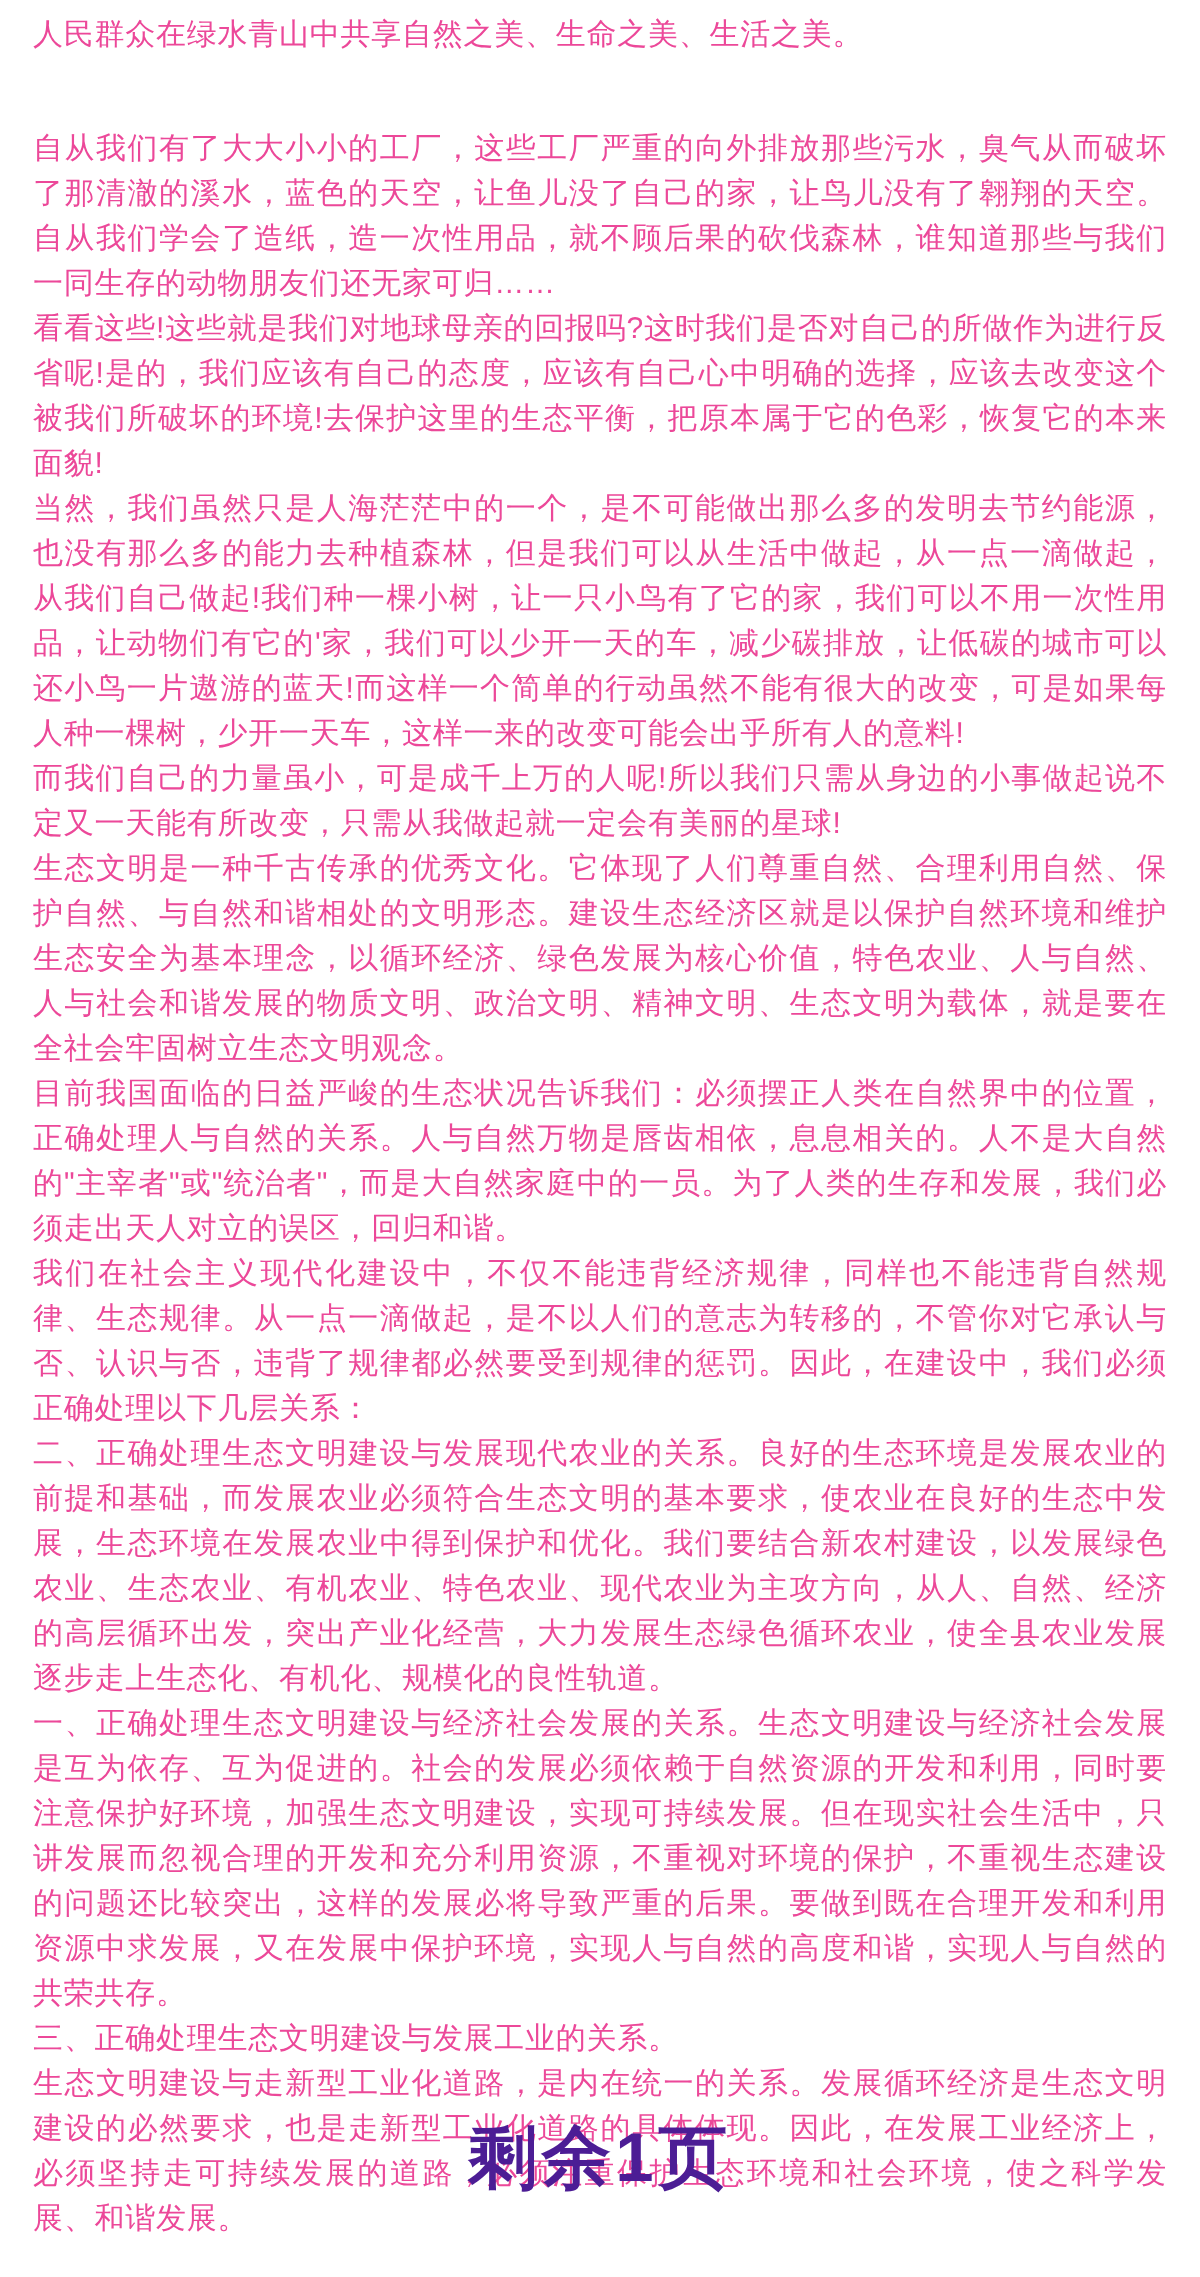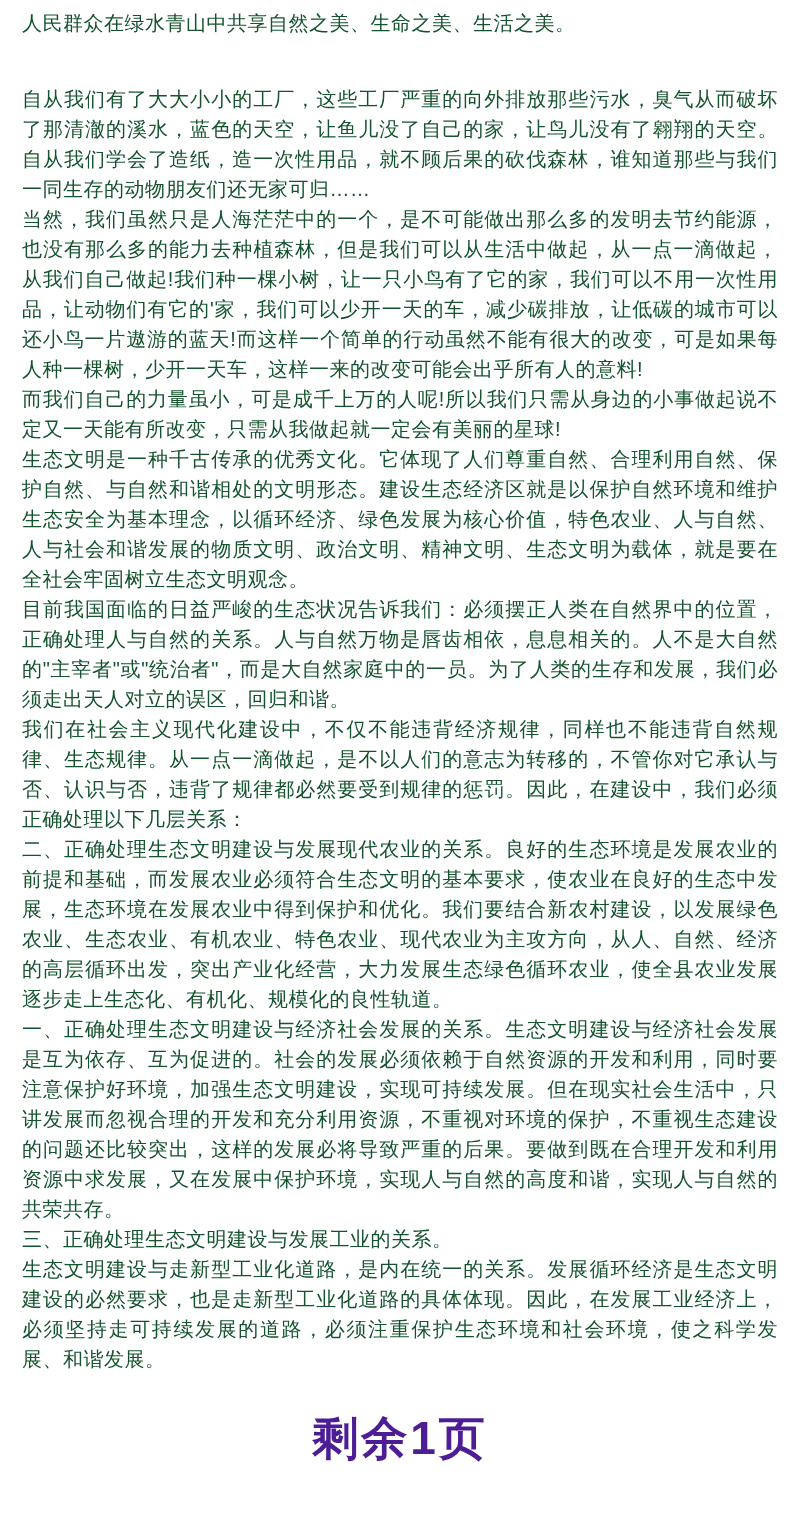--- a/index.html
+++ b/index.html
@@ -22,21 +22,21 @@
     box-sizing: border-box;
     padding: 8px 22px 0 22px;
   }
   .doc-text p {
     margin: 0;
     font-size: 20px;
     line-height: 30px;
     letter-spacing: 0.5px;
     text-align: justify;
     word-break: break-all;
-    color: #14532d;
+    color: #ec4899;
   }
   .doc-text p.lead-line {
     margin-bottom: 46px;
   }
   .remaining-banner {
     position: absolute;
     left: 0;
     right: 0;
     top: 1408px;
     display: flex;
@@ -51,20 +51,21 @@
     user-select: none;
   }
 </style>
 </head>
 <body>
 
 <div class="doc-page">
   <div class="doc-text">
     <p class="lead-line">人民群众在绿水青山中共享自然之美、生命之美、生活之美。</p>
     <p>自从我们有了大大小小的工厂，这些工厂严重的向外排放那些污水，臭气从而破坏了那清澈的溪水，蓝色的天空，让鱼儿没了自己的家，让鸟儿没有了翱翔的天空。自从我们学会了造纸，造一次性用品，就不顾后果的砍伐森林，谁知道那些与我们一同生存的动物朋友们还无家可归……</p>
+    <p>看看这些!这些就是我们对地球母亲的回报吗?这时我们是否对自己的所做作为进行反省呢!是的，我们应该有自己的态度，应该有自己心中明确的选择，应该去改变这个被我们所破坏的环境!去保护这里的生态平衡，把原本属于它的色彩，恢复它的本来面貌!</p>
     <p>当然，我们虽然只是人海茫茫中的一个，是不可能做出那么多的发明去节约能源，也没有那么多的能力去种植森林，但是我们可以从生活中做起，从一点一滴做起，从我们自己做起!我们种一棵小树，让一只小鸟有了它的家，我们可以不用一次性用品，让动物们有它的'家，我们可以少开一天的车，减少碳排放，让低碳的城市可以还小鸟一片遨游的蓝天!而这样一个简单的行动虽然不能有很大的改变，可是如果每人种一棵树，少开一天车，这样一来的改变可能会出乎所有人的意料!</p>
     <p>而我们自己的力量虽小，可是成千上万的人呢!所以我们只需从身边的小事做起说不定又一天能有所改变，只需从我做起就一定会有美丽的星球!</p>
     <p>生态文明是一种千古传承的优秀文化。它体现了人们尊重自然、合理利用自然、保护自然、与自然和谐相处的文明形态。建设生态经济区就是以保护自然环境和维护生态安全为基本理念，以循环经济、绿色发展为核心价值，特色农业、人与自然、人与社会和谐发展的物质文明、政治文明、精神文明、生态文明为载体，就是要在全社会牢固树立生态文明观念。</p>
     <p>目前我国面临的日益严峻的生态状况告诉我们：必须摆正人类在自然界中的位置，正确处理人与自然的关系。人与自然万物是唇齿相依，息息相关的。人不是大自然的"主宰者"或"统治者"，而是大自然家庭中的一员。为了人类的生存和发展，我们必须走出天人对立的误区，回归和谐。</p>
     <p>我们在社会主义现代化建设中，不仅不能违背经济规律，同样也不能违背自然规律、生态规律。从一点一滴做起，是不以人们的意志为转移的，不管你对它承认与否、认识与否，违背了规律都必然要受到规律的惩罚。因此，在建设中，我们必须正确处理以下几层关系：</p>
     <p>二、正确处理生态文明建设与发展现代农业的关系。良好的生态环境是发展农业的前提和基础，而发展农业必须符合生态文明的基本要求，使农业在良好的生态中发展，生态环境在发展农业中得到保护和优化。我们要结合新农村建设，以发展绿色农业、生态农业、有机农业、特色农业、现代农业为主攻方向，从人、自然、经济的高层循环出发，突出产业化经营，大力发展生态绿色循环农业，使全县农业发展逐步走上生态化、有机化、规模化的良性轨道。</p>
     <p>一、正确处理生态文明建设与经济社会发展的关系。生态文明建设与经济社会发展是互为依存、互为促进的。社会的发展必须依赖于自然资源的开发和利用，同时要注意保护好环境，加强生态文明建设，实现可持续发展。但在现实社会生活中，只讲发展而忽视合理的开发和充分利用资源，不重视对环境的保护，不重视生态建设的问题还比较突出，这样的发展必将导致严重的后果。要做到既在合理开发和利用资源中求发展，又在发展中保护环境，实现人与自然的高度和谐，实现人与自然的共荣共存。</p>
     <p>三、正确处理生态文明建设与发展工业的关系。</p>
     <p>生态文明建设与走新型工业化道路，是内在统一的关系。发展循环经济是生态文明建设的必然要求，也是走新型工业化道路的具体体现。因此，在发展工业经济上，必须坚持走可持续发展的道路，必须注重保护生态环境和社会环境，使之科学发展、和谐发展。</p>
   </div>

